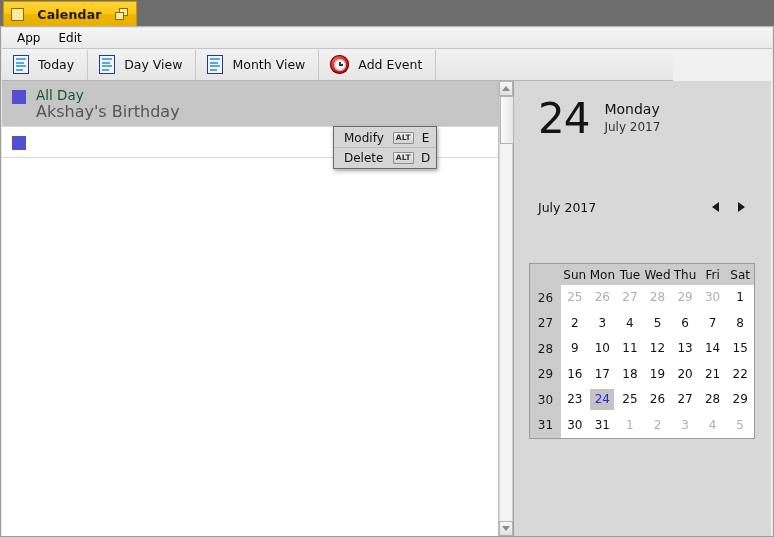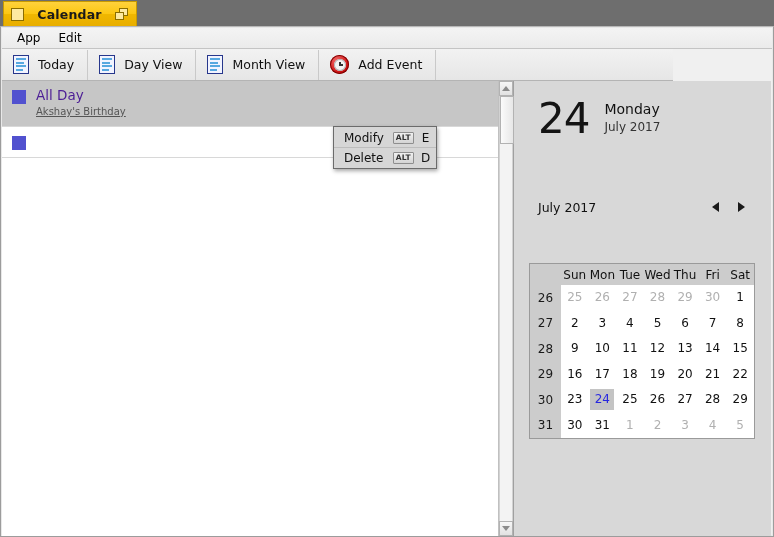--- a/index.html
+++ b/index.html
@@ -220,29 +220,28 @@
   .event-row.selected { background: #c6c6c6; }
   .event-swatch {
     width: 14px; height: 14px;
     background: #5151cf;
     flex: none;
     margin-top: 3px;
   }
   .event-text { margin-left: 10px; }
   .event-title {
     font-size: 13.5px;
-    color: #4c1d95;
+    color: #14532d;
     line-height: 16px;
   }
   .event-sub {
-    font-size: 10px;
+    font-size: 16px;
     color: #555;
     line-height: 15px;
     margin-top: 1px;
-    text-decoration: underline;
   }
 
   
   #list-scrollbar {
     position: absolute;
     right: 0; top: 0;
     width: 15px; height: 455px;
     background: #f0f0f0;
     border-left: 1px solid #c0c0c0;
     box-sizing: border-box;

